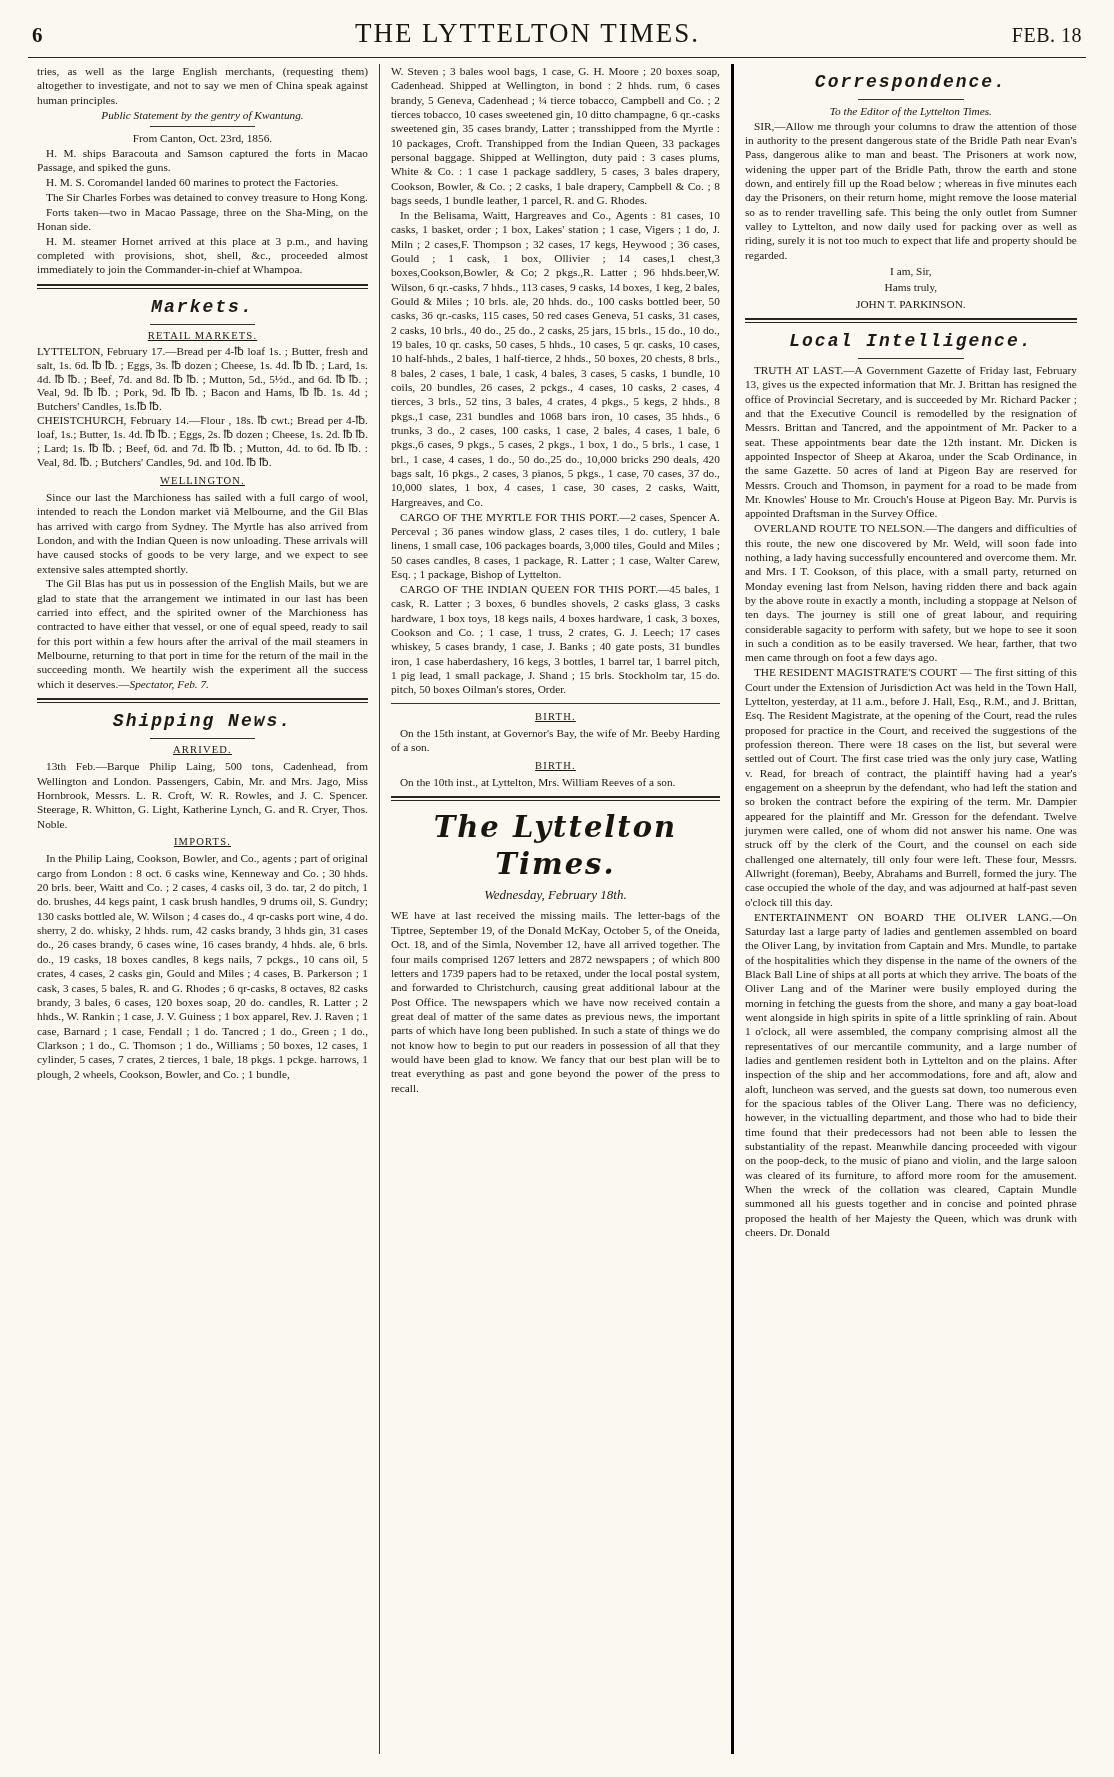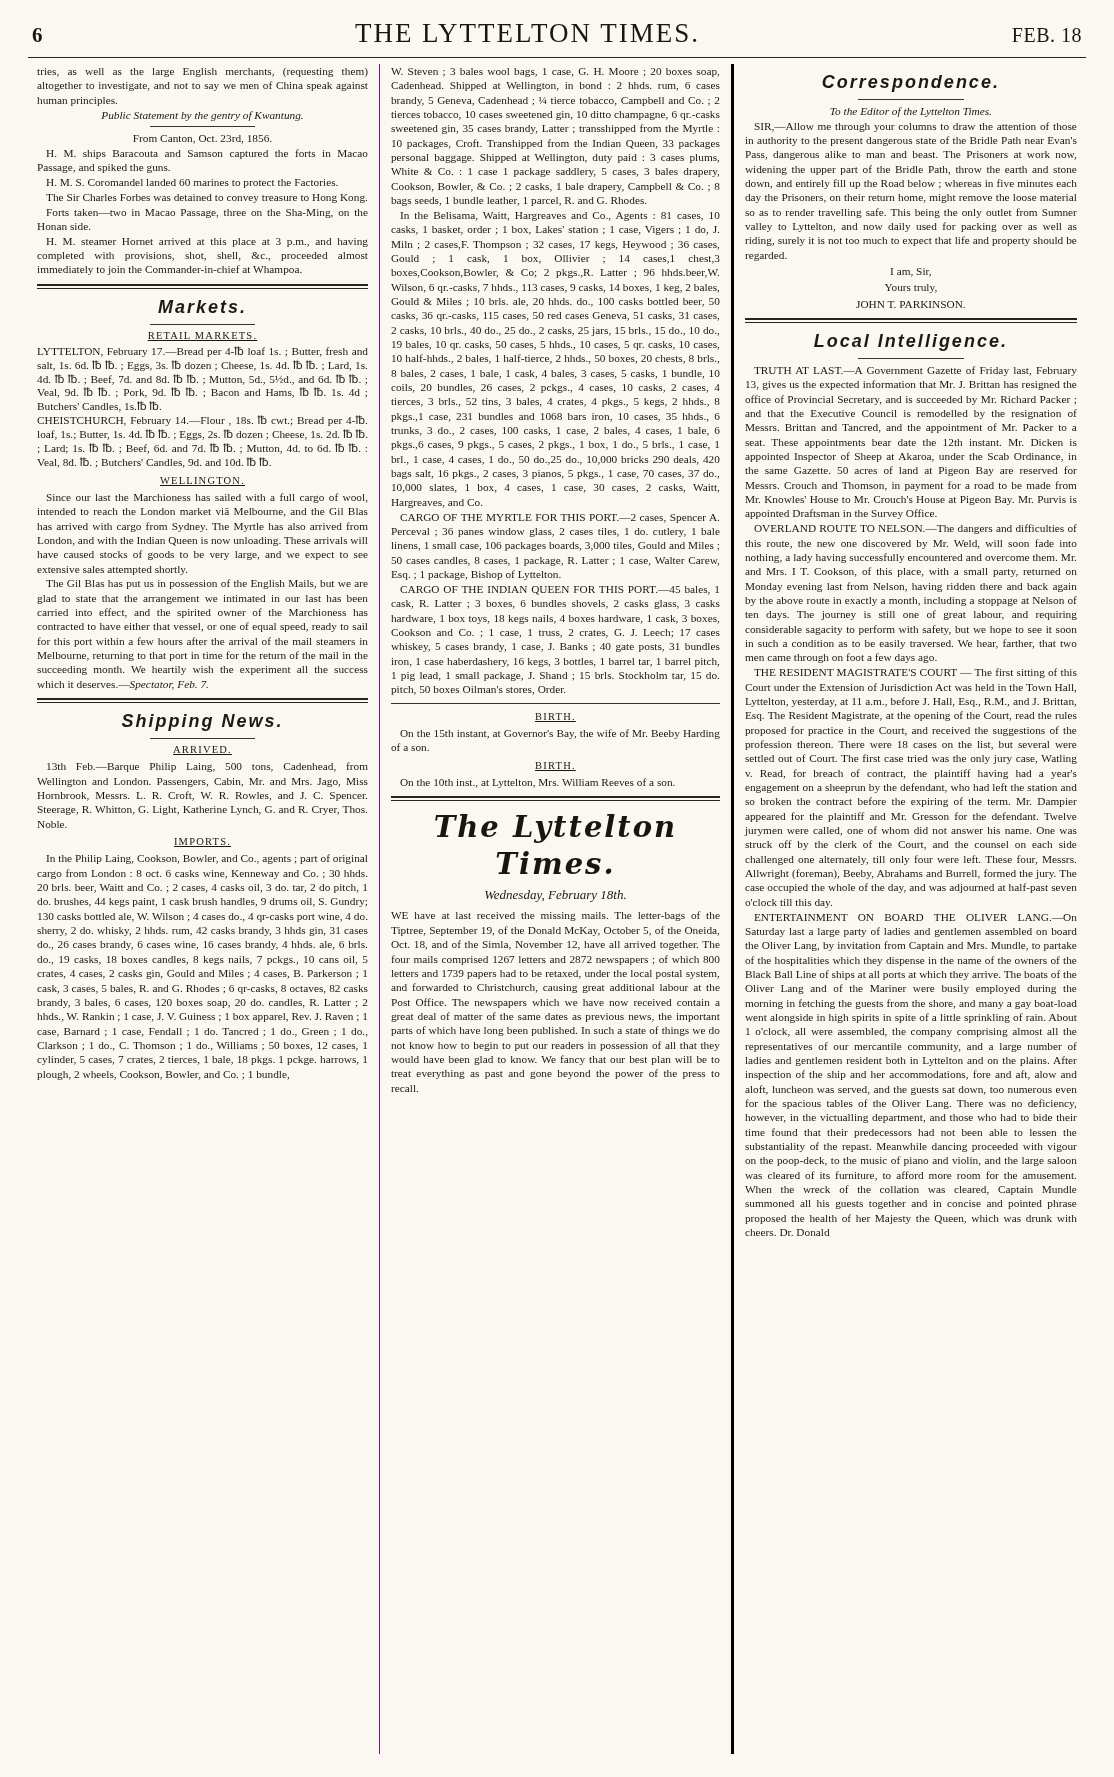--- a/index.html
+++ b/index.html
@@ -93,21 +93,21 @@
     text-align: center;
     font-size: 10.5px;
     letter-spacing: 1.2px;
     margin: 4px 0 3px 0;
     text-transform: uppercase;
     text-decoration: underline;
   }
   .sec-head {
     text-align: center;
     margin: 7px 0 5px 0;
-    font-family: Liberation Sans, sans-serif;
+    font-family: Liberation Mono, monospace;
     font-size: 16px;
     letter-spacing: 1px;
     font-style: italic;
     font-weight: bold;
     color: #201912;
   }
   .sec-head.fraktur {
     font-size: 18px;
     letter-spacing: 2px;
   }
@@ -195,21 +195,21 @@
       <div class="date-line">Wednesday, February 18th.</div>
       <p class="noind">WE have at last received the missing mails. The letter-bags of the Tiptree, September 19, of the Donald McKay, October 5, of the Oneida, Oct. 18, and of the Simla, November 12, have all arrived together. The four mails comprised 1267 letters and 2872 newspapers ; of which 800 letters and 1739 papers had to be retaxed, under the local postal system, and forwarded to Christchurch, causing great additional labour at the Post Office. The newspapers which we have now received contain a great deal of matter of the same dates as previous news, the important parts of which have long been published. In such a state of things we do not know how to begin to put our readers in possession of all that they would have been glad to know. We fancy that our best plan will be to treat everything as past and gone beyond the power of the press to recall.</p>
     </div>
 
     <div class="col c3">
       <div class="sec-head fraktur">Correspondence.</div>
       <div class="hr-thin"></div>
       <p class="it center">To the Editor of the Lyttelton Times.</p>
       <p>SIR,—Allow me through your columns to draw the attention of those in authority to the present dangerous state of the Bridle Path near Evan's Pass, dangerous alike to man and beast. The Prisoners at work now, widening the upper part of the Bridle Path, throw the earth and stone down, and entirely fill up the Road below ; whereas in five minutes each day the Prisoners, on their return home, might remove the loose material so as to render travelling safe. This being the only outlet from Sumner valley to Lyttelton, and now daily used for packing over as well as riding, surely it is not too much to expect that life and property should be regarded.</p>
       <p class="sig-i">I am, Sir,</p>
-      <p class="sig-i">Yours truly,</p>
+      <p class="sig-i">Hams truly,</p>
       <p class="sig-i">JOHN T. PARKINSON.</p>
 
       <div class="hr-dbl"></div>
       <div class="sec-head fraktur">Local Intelligence.</div>
       <div class="hr-thin"></div>
       <p>TRUTH AT LAST.—A Government Gazette of Friday last, February 13, gives us the expected information that Mr. J. Brittan has resigned the office of Provincial Secretary, and is succeeded by Mr. Richard Packer ; and that the Executive Council is remodelled by the resignation of Messrs. Brittan and Tancred, and the appointment of Mr. Packer to a seat. These appointments bear date the 12th instant. Mr. Dicken is appointed Inspector of Sheep at Akaroa, under the Scab Ordinance, in the same Gazette. 50 acres of land at Pigeon Bay are reserved for Messrs. Crouch and Thomson, in payment for a road to be made from Mr. Knowles' House to Mr. Crouch's House at Pigeon Bay. Mr. Purvis is appointed Draftsman in the Survey Office.</p>
       <p>OVERLAND ROUTE TO NELSON.—The dangers and difficulties of this route, the new one discovered by Mr. Weld, will soon fade into nothing, a lady having successfully encountered and overcome them. Mr. and Mrs. I T. Cookson, of this place, with a small party, returned on Monday evening last from Nelson, having ridden there and back again by the above route in exactly a month, including a stoppage at Nelson of ten days. The journey is still one of great labour, and requiring considerable sagacity to perform with safety, but we hope to see it soon in such a condition as to be easily traversed. We hear, farther, that two men came through on foot a few days ago.</p>
       <p>THE RESIDENT MAGISTRATE'S COURT — The first sitting of this Court under the Extension of Jurisdiction Act was held in the Town Hall, Lyttelton, yesterday, at 11 a.m., before J. Hall, Esq., R.M., and J. Brittan, Esq. The Resident Magistrate, at the opening of the Court, read the rules proposed for practice in the Court, and received the suggestions of the profession thereon. There were 18 cases on the list, but several were settled out of Court. The first case tried was the only jury case, Watling v. Read, for breach of contract, the plaintiff having had a year's engagement on a sheeprun by the defendant, who had left the station and so broken the contract before the expiring of the term. Mr. Dampier appeared for the plaintiff and Mr. Gresson for the defendant. Twelve jurymen were called, one of whom did not answer his name. One was struck off by the clerk of the Court, and the counsel on each side challenged one alternately, till only four were left. These four, Messrs. Allwright (foreman), Beeby, Abrahams and Burrell, formed the jury. The case occupied the whole of the day, and was adjourned at half-past seven o'clock till this day.</p>
       <p>ENTERTAINMENT ON BOARD THE OLIVER LANG.—On Saturday last a large party of ladies and gentlemen assembled on board the Oliver Lang, by invitation from Captain and Mrs. Mundle, to partake of the hospitalities which they dispense in the name of the owners of the Black Ball Line of ships at all ports at which they arrive. The boats of the Oliver Lang and of the Mariner were busily employed during the morning in fetching the guests from the shore, and many a gay boat-load went alongside in high spirits in spite of a little sprinkling of rain. About 1 o'clock, all were assembled, the company comprising almost all the representatives of our mercantile community, and a large number of ladies and gentlemen resident both in Lyttelton and on the plains. After inspection of the ship and her accommodations, fore and aft, alow and aloft, luncheon was served, and the guests sat down, too numerous even for the spacious tables of the Oliver Lang. There was no deficiency, however, in the victualling department, and those who had to bide their time found that their predecessors had not been able to lessen the substantiality of the repast. Meanwhile dancing proceeded with vigour on the poop-deck, to the music of piano and violin, and the large saloon was cleared of its furniture, to afford more room for the amusement. When the wreck of the collation was cleared, Captain Mundle summoned all his guests together and in concise and pointed phrase proposed the health of her Majesty the Queen, which was drunk with cheers. Dr. Donald</p>
     </div>

